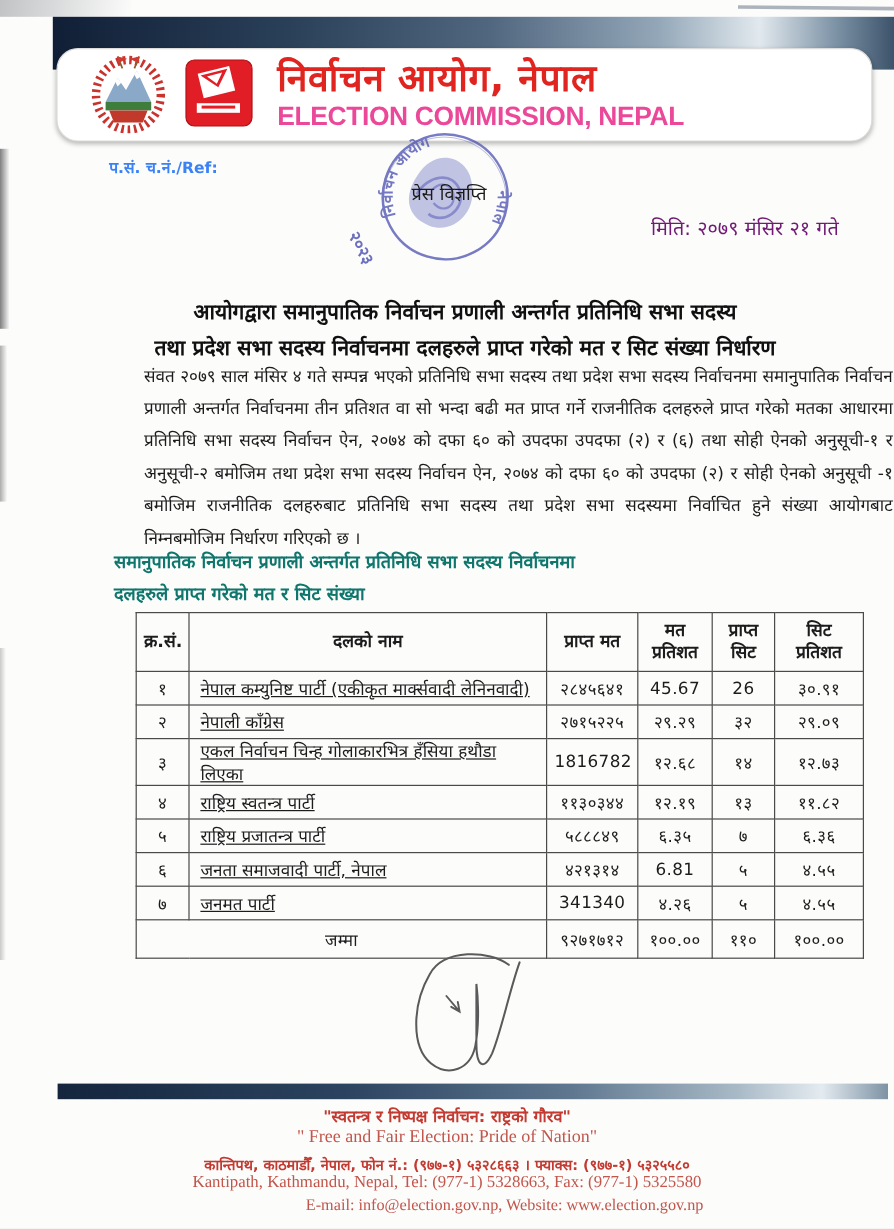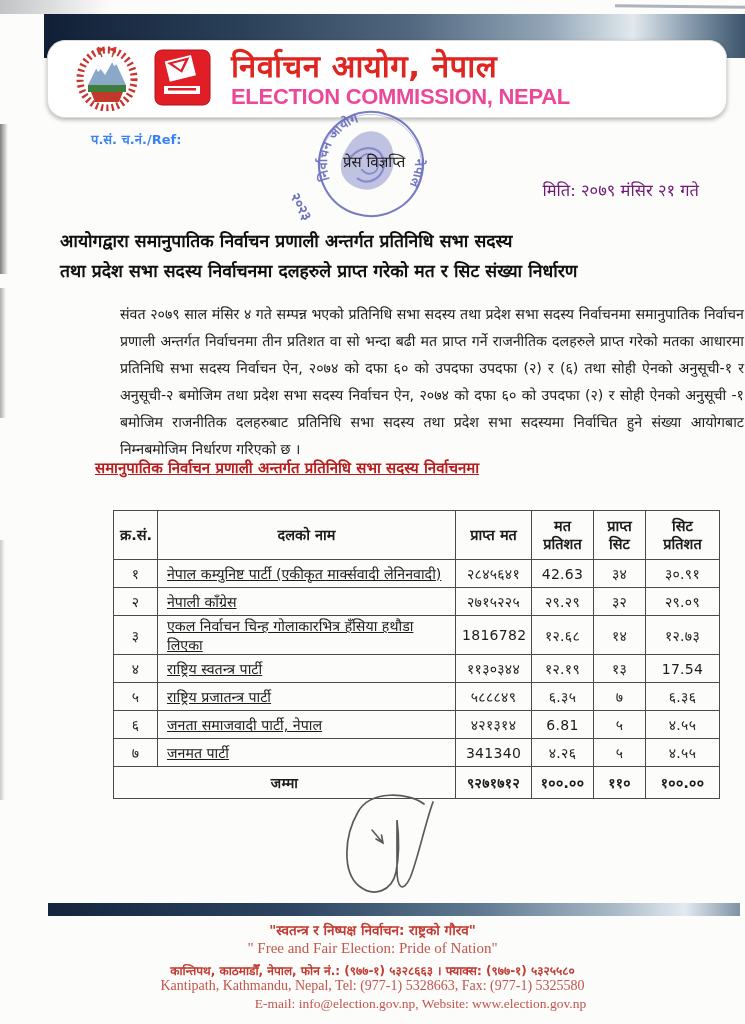--- a/index.html
+++ b/index.html
@@ -21,34 +21,34 @@
         display:flex;align-items:center;gap:14px;padding:0 0 0 26px;box-sizing:border-box;}
   .brand-text{display:flex;flex-direction:column;line-height:1.05;margin-left:6px;}
   .brand-np{color:#e0241f;font-size:31px;font-weight:700;letter-spacing:.5px;}
   .brand-en{color:#ec4899;font-size:22px;font-weight:800;font-family:"Liberation Sans",sans-serif;letter-spacing:-.3px;margin-top:2px;}
   .ref{position:absolute;left:62px;top:130px;color:#3b82f6;font-size:13px;font-weight:700;margin-left:29px;}
   .date{position:absolute;right:46px;top:178px;font-size:16.5px;color:#701a75;}
   
   .stamp{position:absolute;left:276px;top:96px;width:184px;height:144px;pointer-events:none;}
   .press-note{position:absolute;left:343px;top:151px;font-size:15px;color:#1a1a1a;}
   
-  .doc-title{position:absolute;left:60px;top:226px;width:655px;
+  .doc-title{position:absolute;left:60px;top:246px;width:655px;text-align:center;
         font-size:17.5px;font-weight:700;line-height:30px;color:#101010;}
   .body-par{position:absolute;left:95px;top:301px;width:624px;font-size:14.2px;line-height:27px;
         text-align:justify;color:#1b1b1b;margin-left:25px;}
-  .caption{position:absolute;left:95px;top:455px;font-size:15px;font-weight:600;line-height:27px;color:#b91c1c;text-decoration:underline;}
+  .caption{position:absolute;left:95px;top:455px;font-size:15px;font-weight:600;line-height:27px;color:#0f766e;}
   
   table.results{position:absolute;left:113px;top:510px;width:606px;border-collapse:collapse;
         border:1.6px solid #3f3f3f;table-layout:fixed;}
   table.results th,table.results td{border:1px solid #4a4a4a;padding:0 6px;font-weight:400;}
   table.results th{font-weight:700;font-size:14.5px;height:48px;text-align:center;line-height:1.25;}
   table.results th span{display:block;}
   table.results td{height:27px;font-size:14px;text-align:center;letter-spacing:.3px;}
   table.results td.party{text-align:left;padding-left:9px;font-size:14.2px;letter-spacing:0;text-decoration:underline;}
-  table.results tr.total td{height:31px;font-weight:700;}
+  table.results tr.total td{height:31px;font-weight:400;}
   col.c-sn{width:44px;}col.c-party{width:298px;}col.c-votes{width:76px;}
   col.c-vpct{width:62px;}col.c-seats{width:52px;}col.c-spct{width:74px;}
   
   .signature{position:absolute;left:312px;top:790px;width:155px;height:110px;}
   
   .footbar{position:absolute;left:48px;top:903px;width:692px;height:13px;
         background:linear-gradient(90deg,#14253d 0%,#2c4460 35%,#5f7890 62%,#a9bac7 82%,#e4ebf0 92%,#7d92a4 100%);}
   .foot{position:absolute;left:0;width:745px;text-align:center;}
   .foot.slogan-np{top:921px;color:#c23a31;font-size:13.5px;font-weight:700;}
   .foot.slogan-en{top:940px;color:#c2554c;font-size:15px;font-family:"Liberation Serif",serif;}
@@ -131,20 +131,21 @@
 
   <div class="doc-title">
     <div>आयोगद्वारा समानुपातिक निर्वाचन प्रणाली अन्तर्गत प्रतिनिधि सभा सदस्य</div>
     <div>तथा प्रदेश सभा सदस्य निर्वाचनमा दलहरुले प्राप्त गरेको मत र सिट संख्या निर्धारण</div>
   </div>
 
   <div class="body-par">संवत २०७९ साल मंसिर ४ गते सम्पन्न भएको प्रतिनिधि सभा सदस्य तथा प्रदेश सभा सदस्य निर्वाचनमा समानुपातिक निर्वाचन प्रणाली अन्तर्गत निर्वाचनमा तीन प्रतिशत वा सो भन्दा बढी मत प्राप्त गर्ने राजनीतिक दलहरुले प्राप्त गरेको मतका आधारमा प्रतिनिधि सभा सदस्य निर्वाचन ऐन, २०७४ को दफा ६० को उपदफा उपदफा (२) र (६) तथा सोही ऐनको अनुसूची-१ र अनुसूची-२ बमोजिम तथा प्रदेश सभा सदस्य निर्वाचन ऐन, २०७४ को दफा ६० को उपदफा (२) र सोही ऐनको अनुसूची -१ बमोजिम राजनीतिक दलहरुबाट प्रतिनिधि सभा सदस्य तथा प्रदेश सभा सदस्यमा निर्वाचित हुने संख्या आयोगबाट निम्नबमोजिम निर्धारण गरिएको छ ।</div>
 
   <div class="caption">
     <div>समानुपातिक निर्वाचन प्रणाली अन्तर्गत प्रतिनिधि सभा सदस्य निर्वाचनमा</div>
+    <div>दलहरुले प्राप्त गरेको मत र सिट संख्या</div>
   </div>
 
   <table class="results">
     <colgroup>
       <col class="c-sn">
         <col class="c-party">
         <col class="c-votes">
       <col class="c-vpct">
         <col class="c-seats">
         <col class="c-spct">
@@ -164,22 +165,22 @@
       </th>
       <th>
         <span>सिट</span>
         <span>प्रतिशत</span>
       </th>
     </tr>
     <tr>
       <td>१</td>
       <td class="party">नेपाल कम्युनिष्ट पार्टी (एकीकृत मार्क्सवादी लेनिनवादी)</td>
       <td>२८४५६४१</td>
-      <td>42.63</td>
-      <td>३४</td>
+      <td>45.67</td>
+      <td>26</td>
       <td>३०.९१</td>
     </tr>
     <tr>
       <td>२</td>
       <td class="party">नेपाली काँग्रेस</td>
       <td>२७१५२२५</td>
       <td>२९.२९</td>
       <td>३२</td>
       <td>२९.०९</td>
     </tr>
@@ -190,21 +191,21 @@
       <td>१२.६८</td>
       <td>१४</td>
       <td>१२.७३</td>
     </tr>
     <tr>
       <td>४</td>
       <td class="party">राष्ट्रिय स्वतन्त्र पार्टी</td>
       <td>११३०३४४</td>
       <td>१२.१९</td>
       <td>१३</td>
-      <td>17.54</td>
+      <td>११.८२</td>
     </tr>
     <tr>
       <td>५</td>
       <td class="party">राष्ट्रिय प्रजातन्त्र पार्टी</td>
       <td>५८८८४९</td>
       <td>६.३५</td>
       <td>७</td>
       <td>६.३६</td>
     </tr>
     <tr>

